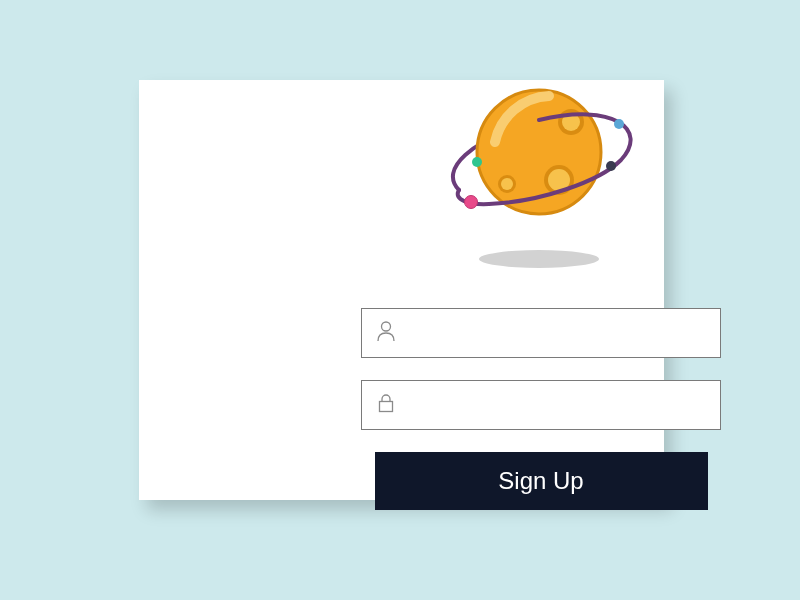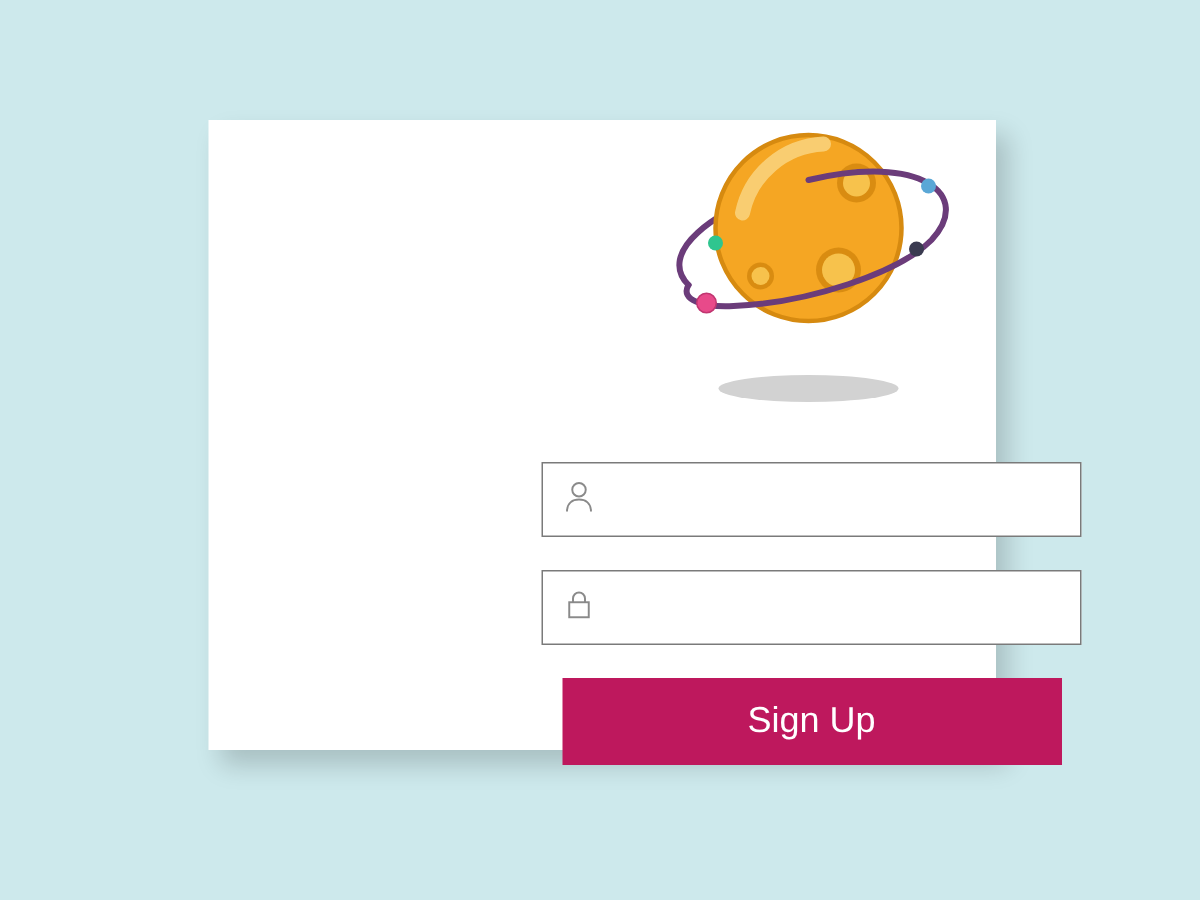--- a/index.html
+++ b/index.html
@@ -61,21 +61,21 @@
       font-size: 16px;
       padding-left: 14px;
       background: transparent;
     }
     .signup-btn {
       display: block;
       width: 333px;
       height: 58px;
       margin: 12px auto 2px auto;
       border: none;
-      background: #be185d;
+      background: #0f172a;
       color: #fff;
       font-size: 24px;
       font-weight: 300;
       cursor: pointer;
       font-family: inherit;
     }
   </style>
 </head>
 <body>
 

